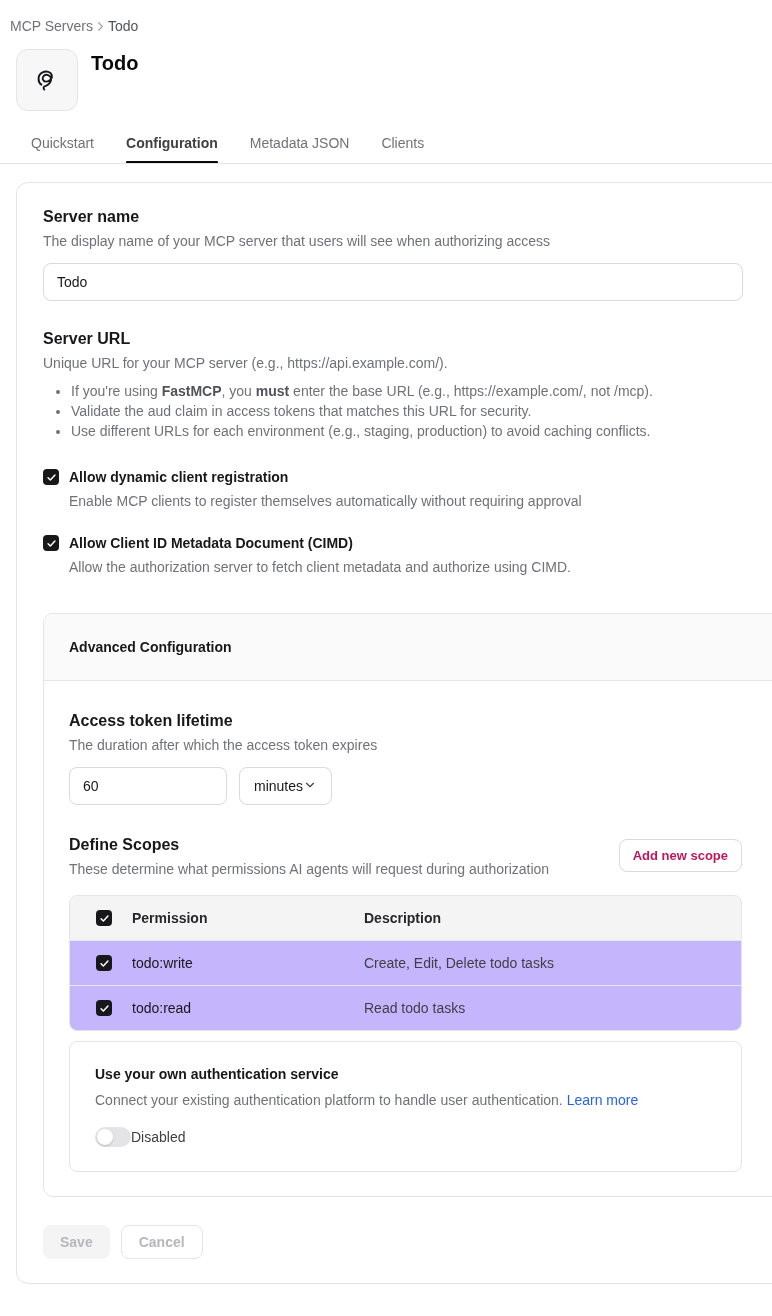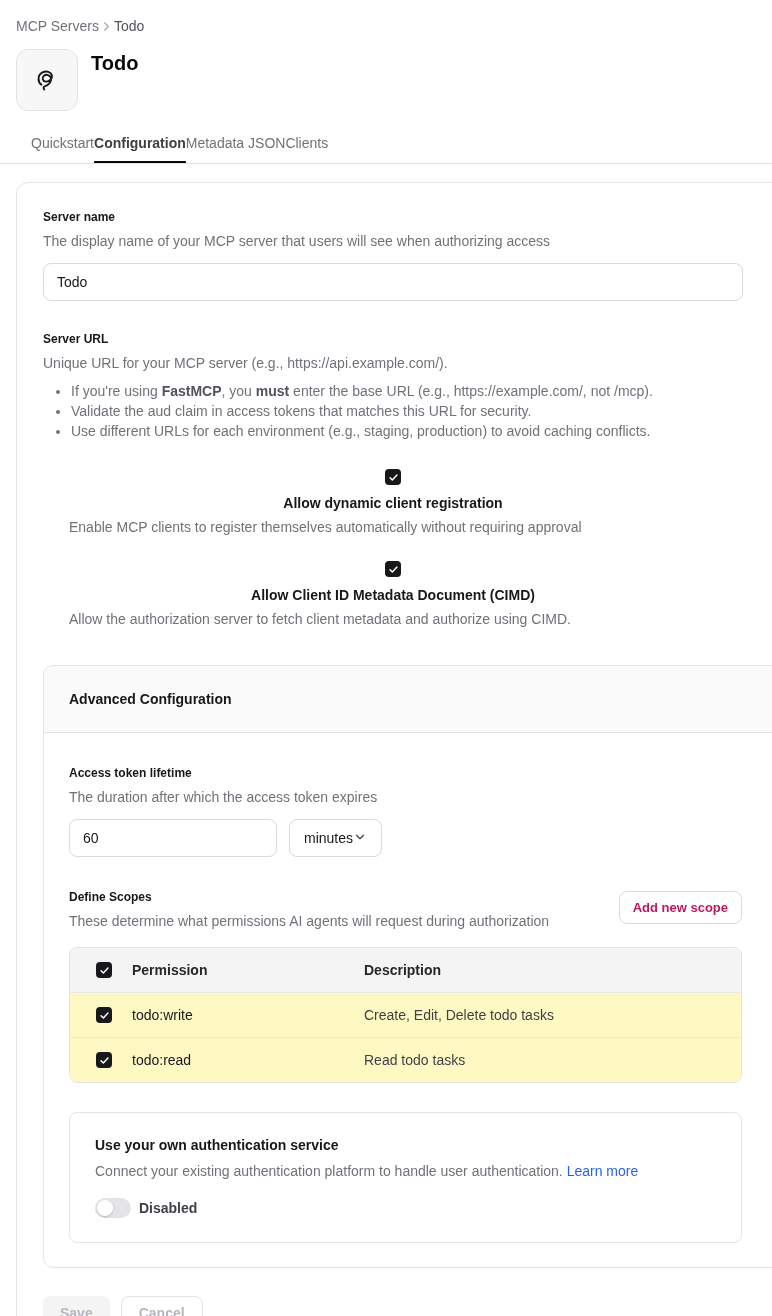--- a/index.html
+++ b/index.html
@@ -2,109 +2,109 @@
 <html><head>
 <meta charset="utf-8">
 <style>
   * { margin:0; padding:0; box-sizing:border-box; }
   html,body { background:#ffffff; }
   body {
     width:772px; height:1316px; overflow:hidden; position:relative;
     font-family:"Liberation Sans", sans-serif; font-size:14px; color:#18181b;
   }
   
-  .breadcrumb { display:flex; align-items:center; gap:0; padding:18px 0 0 16px; font-size:14px; }
+  .breadcrumb { display:flex; align-items:center; gap:0; padding:18px 0 0 10px; font-size:14px; }
   .crumb-root { color:#71717a; }
   .crumb-current { color:#52525b; }
   .crumb-sep { display:flex; align-items:center; }
   
   .page-header { display:flex; align-items:flex-start; gap:13px; margin:15px 0 0 16px; }
   .logo-box {
     width:62px; height:62px; border:1px solid #e4e4e7; border-radius:12px;
     background:#f7f7f8; display:flex; align-items:center; justify-content:center; flex:0 0 auto;
   }
   .header-texts { padding-top:2px; }
   .page-title { font-size:20px; font-weight:700; color:#09090b; line-height:24px; }
   .id-badge {
     margin-top:10px; display:inline-flex; align-items:center; gap:10px;
     background:#f4f4f5; border-radius:6px; padding:5px 10px;
     font-family:"DejaVu Sans Mono", monospace; font-size:12px; color:#3f3f46;
   }
   .copy-btn { display:flex; align-items:center; cursor:pointer; }
   
-  .tabs { display:flex; margin:24px 0 0 31px; border-bottom:none; position:relative; }
+  .tabs { display:flex; gap:32px; margin:24px 0 0 31px; border-bottom:none; position:relative; }
   .tabs-divider { position:absolute; left:0; right:0; top:163px; height:1px; background:#e4e4e7; }
   .tab { padding-bottom:12px; font-size:14px; color:#71717a; cursor:pointer; position:relative; }
   .tab.active { color:#404040; font-weight:700; }
   .tab.active::after { content:""; position:absolute; left:0; right:0; bottom:-1px; height:3px; background:#09090b; border-radius:1px; }
   
   .card {
     margin:19px 0 0 16px; width:790px;
     border:1px solid #e4e4e7; border-radius:12px;
     padding:24px 62px 24px 26px; background:#fff;
   }
-  .field-label { font-size:12px; font-weight:700; color:#18181b; line-height:20px; }
+  .field-label { font-size:16px; font-weight:700; color:#18181b; line-height:20px; }
   .field-desc { font-size:14px; color:#71717a; line-height:20px; margin-top:4px; }
   .text-input {
     margin-top:12px; width:100%; height:38px; border:1px solid #d9d9de; border-radius:8px;
     padding:0 13px; font-size:14px; color:#18181b; font-family:"Liberation Sans", sans-serif;
     background:#fff; outline:none;
   }
   .text-input::placeholder { color:#a1a1aa; }
   .section { margin-top:28px; }
   ul.url-notes { margin:8px 0 0 0; padding-left:28px; color:#71717a; line-height:20px; }
   ul.url-notes li { margin-top:0; }
   ul.url-notes b { color:#52525b; font-weight:700; }
   
-  .cb-row { display:flex; align-items:center; gap:10px;flex-direction:column; }
+  .cb-row { display:flex; gap:10px; }
   .cb {
     width:16px; height:16px; border-radius:4px; background:#18181b;
     display:flex; align-items:center; justify-content:center; flex:0 0 auto; cursor:pointer;
   }
   .cb-label { font-weight:700; color:#18181b; cursor:pointer; }
   .cb-desc { margin:6px 0 0 26px; color:#71717a; line-height:20px; }
   
   .adv {
     margin:36px -62px 0 0; border:1px solid #e4e4e7; border-radius:10px; background:#fff;
   }
   .adv-header {
     background:#fafafa; border-bottom:1px solid #e4e4e7; border-radius:10px 10px 0 0;
     padding:25px 25px; font-weight:700; color:#18181b; font-size:14px;
   }
   .adv-body { padding:30px 62px 24px 25px; }
   .lifetime-row { display:flex; gap:12px; margin-top:12px; }
   .lifetime-input {
-    width:208px; height:38px; border:1px solid #d9d9de; border-radius:8px; padding:0 13px;
+    width:158px; height:38px; border:1px solid #d9d9de; border-radius:8px; padding:0 13px;
     font-size:14px; color:#18181b; font-family:"Liberation Sans", sans-serif; outline:none;
   }
   .unit-select {
     height:38px; border:1px solid #d9d9de; border-radius:8px; background:#fff;
     display:flex; align-items:center; padding:0 14px; font-size:14px; color:#18181b; cursor:pointer;
   }
   .scopes-head { display:flex; align-items:flex-start; justify-content:space-between; margin-top:30px; }
   .add-scope-btn {
     border:1px solid #d9d9de; background:#fff; border-radius:8px; padding:8px 13px;
     font-size:13px; font-weight:700; color:#be185d; cursor:pointer; font-family:"Liberation Sans", sans-serif;
     white-space:nowrap; margin-top:4px;
   }
   
   .scope-table { margin-top:16px; border:1px solid #e4e4e7; border-radius:8px; overflow:hidden; }
-  .tr { display:flex; align-items:center; height:45px; background:#fef9c3; }
+  .tr { display:flex; align-items:center; height:45px; background:#c4b5fd; }
   .tr.head { background:#f4f4f5; height:44px; }
   .tr + .tr { border-top:1px solid #e9e9eb; }
   .td-perm { display:flex; align-items:center; gap:20px; padding-left:26px; width:294px; flex:0 0 auto; }
   .td-desc { color:#3f3f46; }
   .tr.head .th-text { font-weight:700; color:#27272a; }
   .perm-text { color:#18181b; }
   
-  .auth-box { margin-top:29px; border:1px solid #e4e4e7; border-radius:8px; padding:22px 25px 24px 25px; }
+  .auth-box { margin-top:10px; border:1px solid #e4e4e7; border-radius:8px; padding:22px 25px 24px 25px; }
   .auth-title { font-weight:700; color:#18181b; line-height:20px; }
   .auth-desc { margin-top:6px; color:#71717a; line-height:20px; }
   .auth-desc a { color:#2563eb; text-decoration:none; cursor:pointer; }
-  .toggle-row { display:flex; align-items:center; gap:8px; margin-top:17px;font-weight:bold; }
+  .toggle-row { display:flex; align-items:center; gap:0; margin-top:17px; }
   .toggle {
     width:36px; height:20px; border-radius:10px; background:#e4e4e7; position:relative; cursor:pointer; flex:0 0 auto;
   }
   .toggle .knob {
     position:absolute; top:2px; left:2px; width:16px; height:16px; border-radius:50%;
     background:#fff; box-shadow:0 1px 2px rgba(0,0,0,.2);
   }
   .toggle-label { color:#3f3f46; }
   
   .actions { display:flex; gap:11px; margin-top:28px; }

